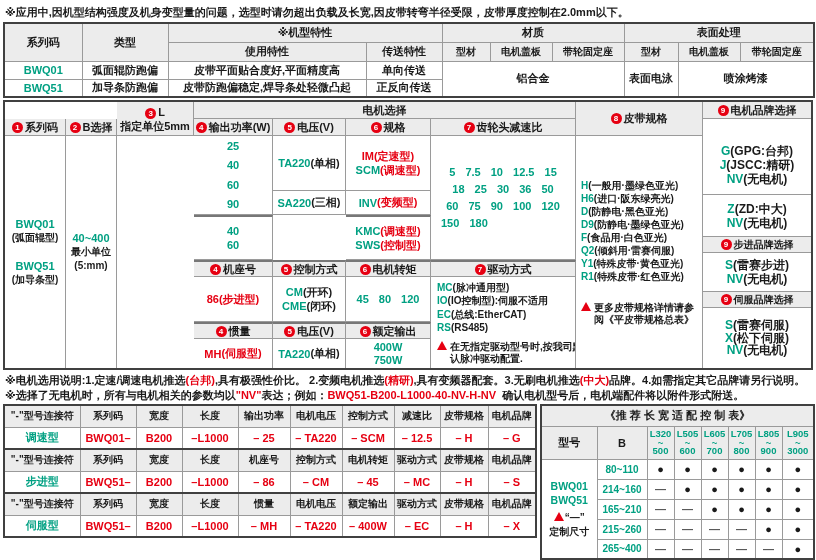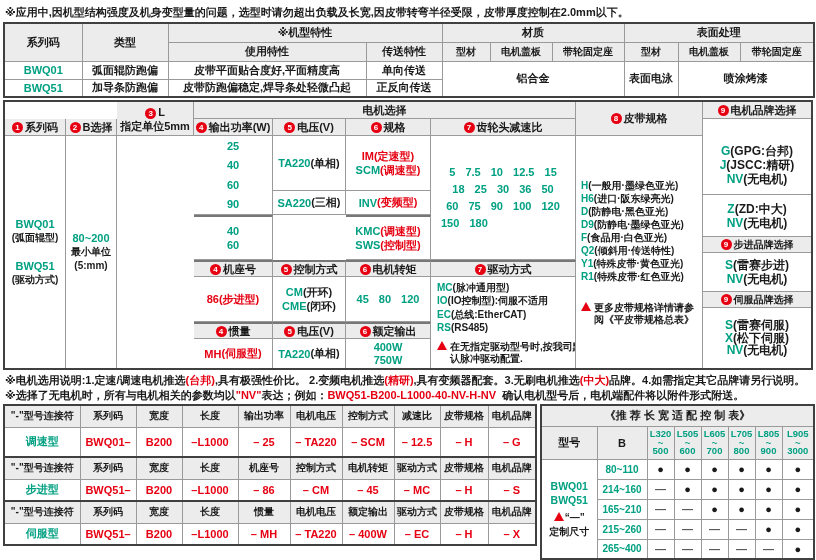--- a/index.html
+++ b/index.html
@@ -133,24 +133,24 @@
   <div class="hd row" style="grid-area:2/7/3/8">
       <span class="cnum">7</span>
       <span>齿轮头减速比</span>
     </div>
 
   <div class="nb" style="grid-area:3/1/10/2">
     <span class="ln tc">BWQ01</span>
     <span class="ln f10">(弧面辊型)</span>
     <span class="ln" style="height:14px"></span>
     <span class="ln tc">BWQ51</span>
-    <span class="ln f10">(驱动方式)</span>
+    <span class="ln f10">(加导条型)</span>
   </div>
   <div class="nb" style="grid-area:3/2/10/3">
-    <span class="ln tc">80~200</span>
+    <span class="ln tc">40~400</span>
     <span class="ln f10">最小单位</span>
     <span class="ln f10">(5:mm)</span>
   </div>
 
   <div style="grid-area:3/4/5/5; justify-content:space-around">
     <span class="tc">25</span>
     <span class="tc">40</span>
     <span class="tc">60</span>
     <span class="tc">90</span>
   </div>
@@ -249,21 +249,21 @@
     <span class="ln tc" style="line-height:13px">400W</span>
     <span class="ln tc" style="line-height:13px">750W</span>
   </div>
 
   <div class="leftcell nb" style="grid-area:3/8/10/9; padding-left:5px">
     <span class="ln f10" style="line-height:13px"><span class="tc">H</span><span>(一般用·墨绿色亚光)</span></span>
     <span class="ln f10" style="line-height:13px"><span class="tc">H6</span><span>(进口·阪东绿亮光)</span></span>
     <span class="ln f10" style="line-height:13px"><span class="tc">D</span><span>(防静电·黑色亚光)</span></span>
     <span class="ln f10" style="line-height:13px"><span class="tc">D9</span><span>(防静电·墨绿色亚光)</span></span>
     <span class="ln f10" style="line-height:13px"><span class="tc">F</span><span>(食品用·白色亚光)</span></span>
-    <span class="ln f10" style="line-height:13px"><span class="tc">Q2</span><span>(倾斜用·传送特性)</span></span>
+    <span class="ln f10" style="line-height:13px"><span class="tc">Q2</span><span>(倾斜用·雷赛伺服)</span></span>
     <span class="ln f10" style="line-height:13px"><span class="tc">Y1</span><span>(特殊皮带·黄色亚光)</span></span>
     <span class="ln f10" style="line-height:13px"><span class="tc">R1</span><span>(特殊皮带·红色亚光)</span></span>
     <span class="ln f10" style="line-height:13px; margin-top:18px"><span class="warn"></span><span>更多皮带规格详情请参</span></span>
     <span class="ln f10" style="line-height:12px; padding-left:13px">阅《平皮带规格总表》</span>
   </div>
 
   <div class="brandbox nr nb" style="grid-area:3/9/10/10">
     <div class="bgrp" style="height:58px">
       <span class="ln"><span class="tc">G</span><span>(GPG:台邦)</span></span>
       <span class="ln"><span class="tc">J</span><span>(JSCC:精研)</span></span>
@@ -320,21 +320,21 @@
     <td class="hd f10">系列码</td>
     <td class="hd f10">宽度</td>
     <td class="hd f10">长度</td>
     <td class="hd f10">输出功率</td>
     <td class="hd f10">电机电压</td>
     <td class="hd f10">控制方式</td>
     <td class="hd f10">减速比</td>
     <td class="hd f10">皮带规格</td>
     <td class="hd f10">电机品牌</td>
   </tr>
-  <tr style="height:30px">
+  <tr style="height:22px">
     <td class="tc" style="border-bottom:2px solid var(--dk)">调速型</td>
     <td class="rd" style="border-bottom:2px solid var(--dk)">BWQ01–</td>
     <td class="rd" style="border-bottom:2px solid var(--dk)">B200</td>
     <td class="rd" style="border-bottom:2px solid var(--dk)">–L1000</td>
     <td class="rd" style="border-bottom:2px solid var(--dk)">– 25</td>
     <td class="rd" style="border-bottom:2px solid var(--dk)">– TA220</td>
     <td class="rd" style="border-bottom:2px solid var(--dk)">– SCM</td>
     <td class="rd" style="border-bottom:2px solid var(--dk)">– 12.5</td>
     <td class="rd" style="border-bottom:2px solid var(--dk)">– H</td>
     <td class="rd" style="border-bottom:2px solid var(--dk)">– G</td>

